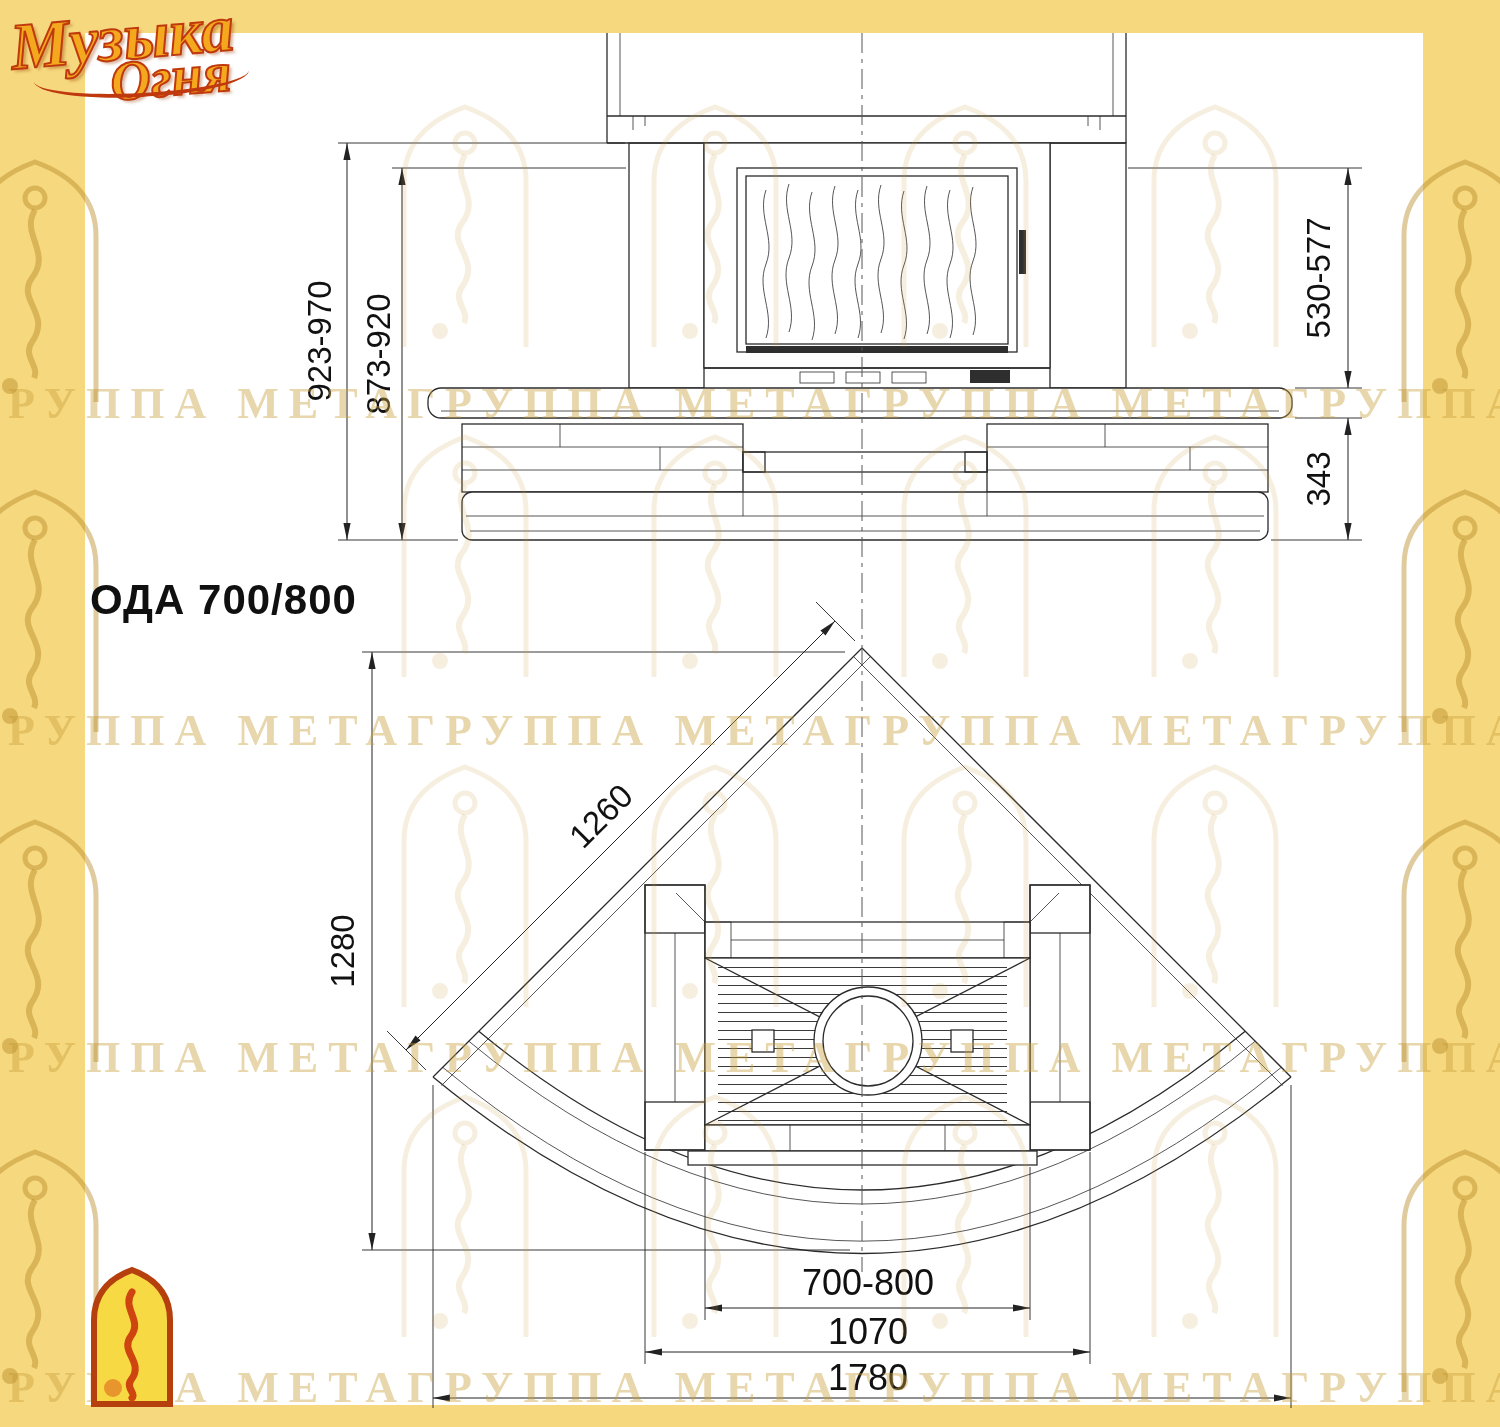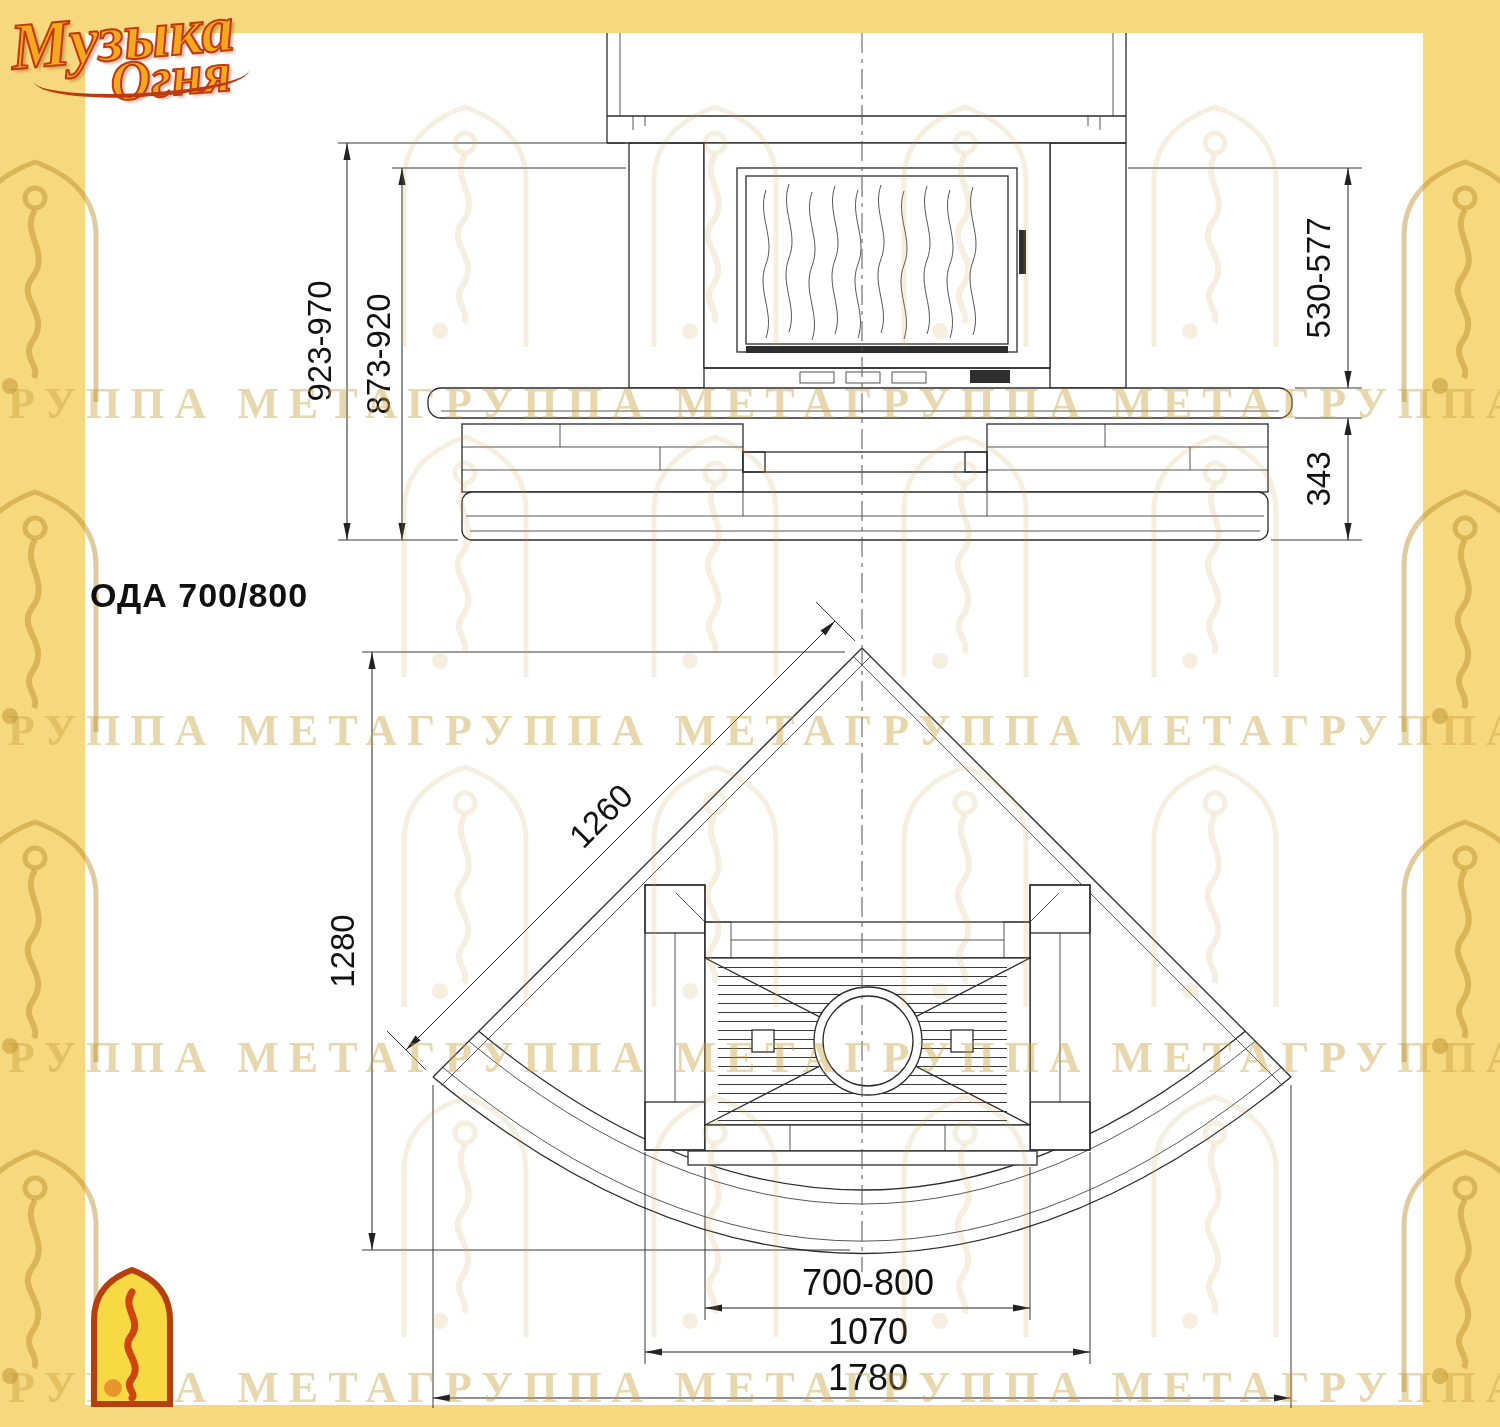--- a/index.html
+++ b/index.html
@@ -16,21 +16,21 @@
   .wm-strong { color:rgba(185,140,40,0.45); }
   .brand-logo { position:absolute; left:12px; top:2px; transform:rotate(-5deg); z-index:5; width:280px; }
   .brand-line1 { font-family:"Liberation Serif", serif; font-style:italic; font-weight:bold; font-size:66px;
                  line-height:1; color:#F4A81D; -webkit-text-stroke:2px #C0390E;
                  text-shadow:3px 3px 3px rgba(150,60,0,0.38); }
   .brand-line2 { font-family:"Liberation Serif", serif; font-style:italic; font-weight:bold; font-size:56px;
                  line-height:1; margin:-18px 0 0 96px; color:#F4A81D; -webkit-text-stroke:2px #C0390E;
                  text-shadow:3px 3px 3px rgba(150,60,0,0.38); }
   .brand-swoosh { position:absolute; left:20px; top:52px; width:215px; height:38px;
                   border-bottom:4px solid #C0390E; border-radius:0 0 100% 100%; transform:rotate(2deg); }
-  .model-title { position:absolute; left:90px; top:576px; z-index:5; font-weight:bold; font-size:34px;
+  .model-title { position:absolute; left:90px; top:576px; z-index:5; font-weight:bold; font-size:42px;
                  letter-spacing:1px; color:#101010; }
   .mini-logo { position:absolute; left:86px; top:1262px; z-index:5; }
 
   
   .ln   { stroke:#2B2B2B; stroke-width:1.3; fill:none; }
   .lnf  { stroke:#2B2B2B; stroke-width:1.3; fill:#FFFFFF; }
   .thin { stroke:#2B2B2B; stroke-width:0.8; fill:none; }
   .dim  { stroke:#222222; stroke-width:1; fill:none; }
   .ext  { stroke:#222222; stroke-width:0.9; fill:none; }
   .cl   { stroke:#555555; stroke-width:1; stroke-dasharray:20 6 4 6; fill:none; }

